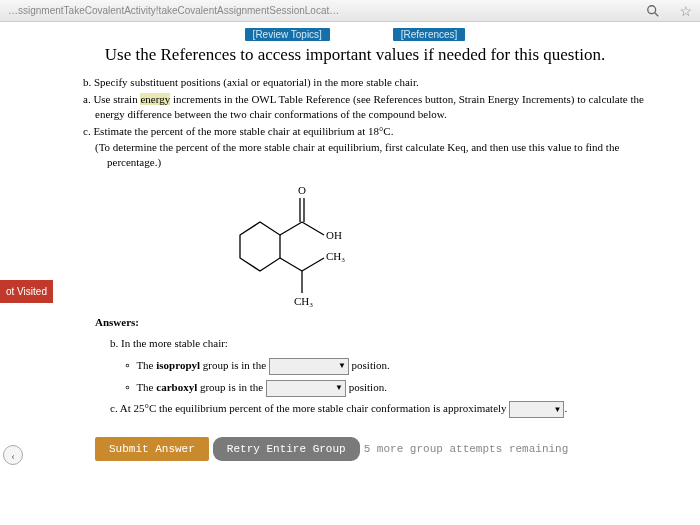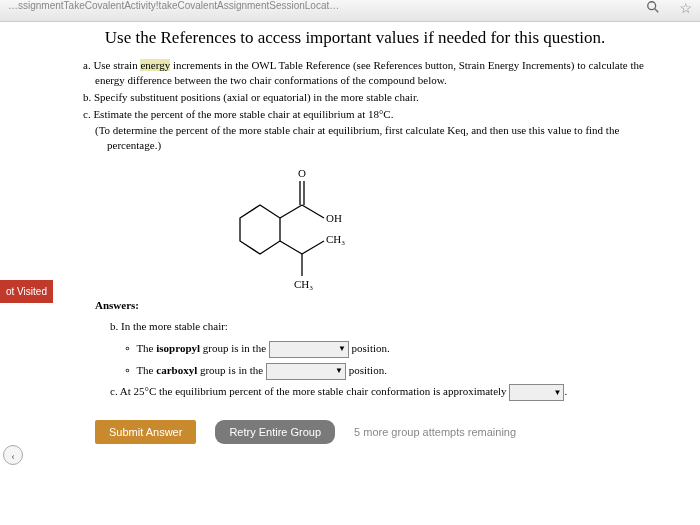--- a/index.html
+++ b/index.html
@@ -9,20 +9,21 @@
     font-family: "Times New Roman", serif;
     font-size: 11px;
     overflow: hidden;
     position: relative;
   }
   .browser-bar {
     height: 22px;
     background: linear-gradient(#f7f7f7, #e5e5e5);
     border-bottom: 1px solid #ccc;
     display: flex;
+    align-items: center;
     padding: 0 8px;
     font-family: Arial, sans-serif;
     font-size: 11px;
     color: #555;
     justify-content: flex-end;
     gap: 19px;
   }
   .url-frag { flex: 1; text-align: left; color: #888; font-size:10px; overflow:hidden; white-space:nowrap;}
   .mag { width:14px; height:14px; }
   .star { font-size: 14px; color: #888; }
@@ -86,22 +87,22 @@
     min-width: 80px;
     font-family: Arial, sans-serif;
     font-size: 10px;
     justify-content: space-between;
   }
   .dropdown .tri { font-size: 8px; margin-left: 4px; }
   .button-row {
     margin: 18px 0 0 55px;
     display: flex;
     align-items: center;
-    gap: 19px;
-    font-family: Liberation Sans, sans-serif;
+    gap: 4px;
+    font-family: Liberation Mono, monospace;
   }
   .btn {
     padding: 6px 14px;
     font-size: 11px;
     color: #fff;
     border-radius: 2px;
     cursor: pointer;
   }
   .btn-submit { background: #c98a2e; }
   .btn-retry { background: #7a7a7a; border-radius: 9px; }
@@ -136,28 +137,32 @@
   <span class="url-frag">…ssignmentTakeCovalentActivity!takeCovalentAssignmentSessionLocat…</span>
   <svg class="mag" viewBox="0 0 16 16">
       <circle cx="6.5" cy="6.5" r="4.5" stroke="#666" stroke-width="1.5" fill="none"></circle>
       <line x1="10" y1="10" x2="14" y2="14" stroke="#666" stroke-width="1.5"></line>
     </svg>
   <span class="star">☆</span>
 </div>
 
 <div class="content">
 
+  <div class="top-links">
+    <span>[Review Topics]</span>
+    <span>[References]</span>
+  </div>
 
   <div class="hint">Use the References to access important values if needed for this question.</div>
 
   <div class="body-text">
+    <div class="item">b. Specify substituent positions (axial or equatorial) in the more stable chair.</div>
     <div class="item">
       <span>a. Use strain <span class="highlight">energy</span> increments in the OWL Table Reference (see References button, Strain Energy Increments) to calculate the energy difference between the two chair conformations of the compound below.</span>
     </div>
-    <div class="item">b. Specify substituent positions (axial or equatorial) in the more stable chair.</div>
     <div class="item">c. Estimate the percent of the more stable chair at equilibrium at 18°C.</div>
     <div class="sub">(To determine the percent of the more stable chair at equilibrium, first calculate Keq, and then use this value to find the percentage.)</div>
   </div>
 
   <div class="molecule">
     <svg width="180" height="130">
 
       <polygon class="hex-path" points="30,55 50,42 70,55 70,78 50,91 30,78"></polygon>
 
       <line x1="70" y1="55" x2="92" y2="42" stroke="#000" stroke-width="1.3"></line>

